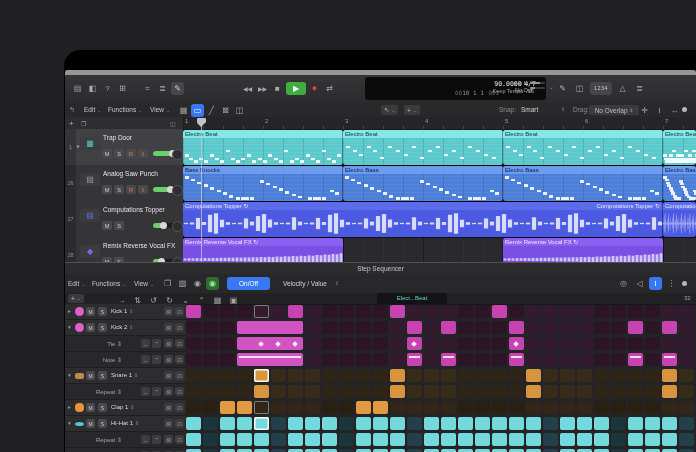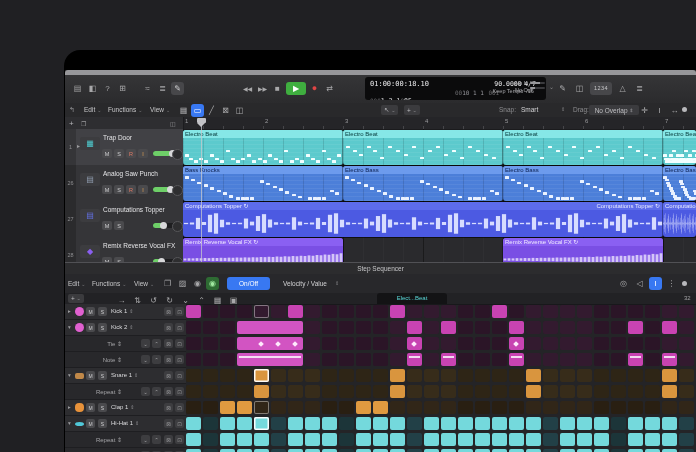--- a/index.html
+++ b/index.html
@@ -118,26 +118,20 @@
     <div id="ttrans" class="hrow" style="left:176px;top:7px;">
         <span class="icn small">◀◀</span>
         <span class="icn small">▶▶</span>
         <span class="icn">■</span>
         <span class="icn play">▶</span>
         <span class="icn record">●</span>
         <span class="icn">⇄</span>
       </div>
 
     <div class="lcd">
-      <div class="col" style="left:5px;width:82px;">
-        <div class="lcdbright" style="margin-top:3px;">01:00:00:18.10</div>
-        <div style="margin-top:1px;white-space:nowrap;">
-          <span class="lcddim">000</span><span class="lcdbright" style="font-size:6.5px;">1 2 1</span><span class="lcddim">0</span><span class="lcdbright" style="font-size:6.5px;">85</span>
-        </div>
-      </div>
       <div class="col" style="left:90px;width:46px;">
         <div style="margin-top:4px;white-space:nowrap;"><span class="lcddim">00</span><span class="lcdmid">10 1 1</span> <span class="lcddim">001</span></div>
         <div style="white-space:nowrap;"> </div>
       </div>
       <div class="col" style="left:126px;width:34px;text-align:center;">
         <div class="lcdbright" style="margin-top:3px;font-size:6.5px;">90.0000</div>
         <div class="lcdsmall">Keep Tempo</div>
       </div>
 
       <div class="col" style="left:158px;width:14px;text-align:center;">

